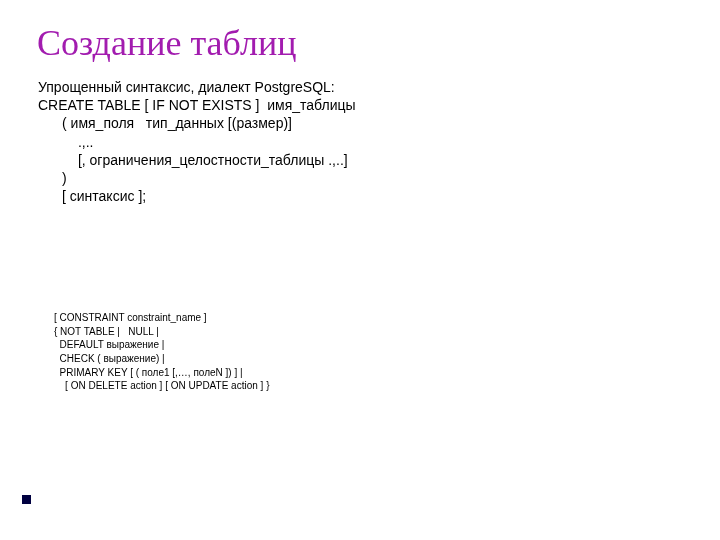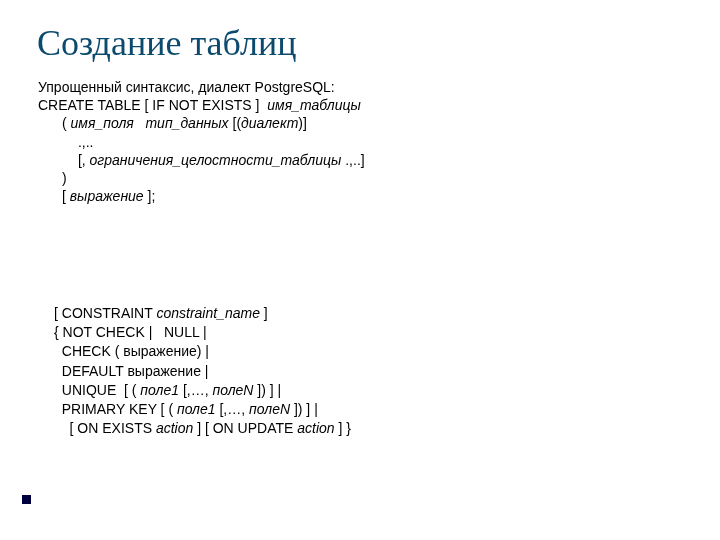--- a/index.html
+++ b/index.html
@@ -1,46 +1,45 @@
 <!DOCTYPE html>
 <html><head>
 <meta charset="utf-8">
 <style>
   html,body{margin:0;padding:0;width:720px;height:540px;background:#fff;font-family:Arial,Helvetica,sans-serif;color:#000}
   .slide{position:relative;width:720px;height:540px}
-  .title{font-family:"Times New Roman",Times,serif;font-weight:400;font-size:36px;position:absolute;left:37px;top:22px;color:#0c4a6e}
+  .title{font-family:"Times New Roman",Times,serif;font-weight:400;font-size:36px;position:absolute;left:37px;top:22px;color:#a21caf}
   .content{position:absolute;left:38px;top:78px;font-size:14px;line-height:1.3}
   .row{white-space:pre}
-  .it{font-style:italic}
+  .it{}
   .i1{padding-left:24px}
   .i2{padding-left:36px}
-  .sub{position:absolute;left:54px;top:304px;font-size:14px;line-height:1.37}
+  .sub{position:absolute;left:54px;top:311px;font-size:10px;line-height:1.37}
   .sub .row{white-space:pre}
   .bullet{position:absolute;left:22px;top:495px;width:9px;height:9px;background:#000040}
 </style>
 </head>
 <body>
 <div class="slide">
 
 <div class="title">Создание таблиц</div>
 
 <div class="content">
   <div class="row">Упрощенный синтаксис, диалект PostgreSQL:</div>
   <div class="row"><span>CREATE TABLE [ IF NOT EXISTS ]  </span><span class="it">имя_таблицы</span></div>
-  <div class="row i1"><span>( </span><span class="it">имя_поля   тип_данных </span><span>[(</span><span class="it">диалект</span><span>)]</span></div>
+  <div class="row i1"><span>( </span><span class="it">имя_поля   тип_данных </span><span>[(</span><span class="it">размер</span><span>)]</span></div>
   <div class="row i2"> .,..</div>
   <div class="row i2"><span> [, </span><span class="it">ограничения_целостности_таблицы</span><span> .,..]</span></div>
   <div class="row i1">)</div>
-  <div class="row i1"><span>[ </span><span class="it">выражение </span><span>];</span></div>
+  <div class="row i1"><span>[ </span><span class="it">синтаксис </span><span>];</span></div>
 </div>
 
 <div class="sub">
   <div class="row"><span>[ CONSTRAINT </span><span class="it">constraint_name</span><span> ]</span></div>
-  <div class="row">{ NOT CHECK |   NULL |</div>
+  <div class="row">{ NOT TABLE |   NULL |</div>
+  <div class="row">  DEFAULT выражение |</div>
   <div class="row">  CHECK ( выражение) |</div>
-  <div class="row">  DEFAULT выражение |</div>
-  <div class="row"><span>  UNIQUE  [ ( </span><span class="it">поле1 </span><span>[,…, </span><span class="it">полеN </span><span>]) ] |</span></div>
   <div class="row"><span>  PRIMARY KEY [ ( </span><span class="it">поле1 </span><span>[,…, </span><span class="it">полеN </span><span>]) ] |</span></div>
-  <div class="row"><span>    [ ON EXISTS </span><span class="it">action</span><span> ] [ ON UPDATE </span><span class="it">action</span><span> ] }</span></div>
+  <div class="row"><span>    [ ON DELETE </span><span class="it">action</span><span> ] [ ON UPDATE </span><span class="it">action</span><span> ] }</span></div>
 </div>
 
 <div class="bullet"></div>
 </div>
 
 </body></html>

